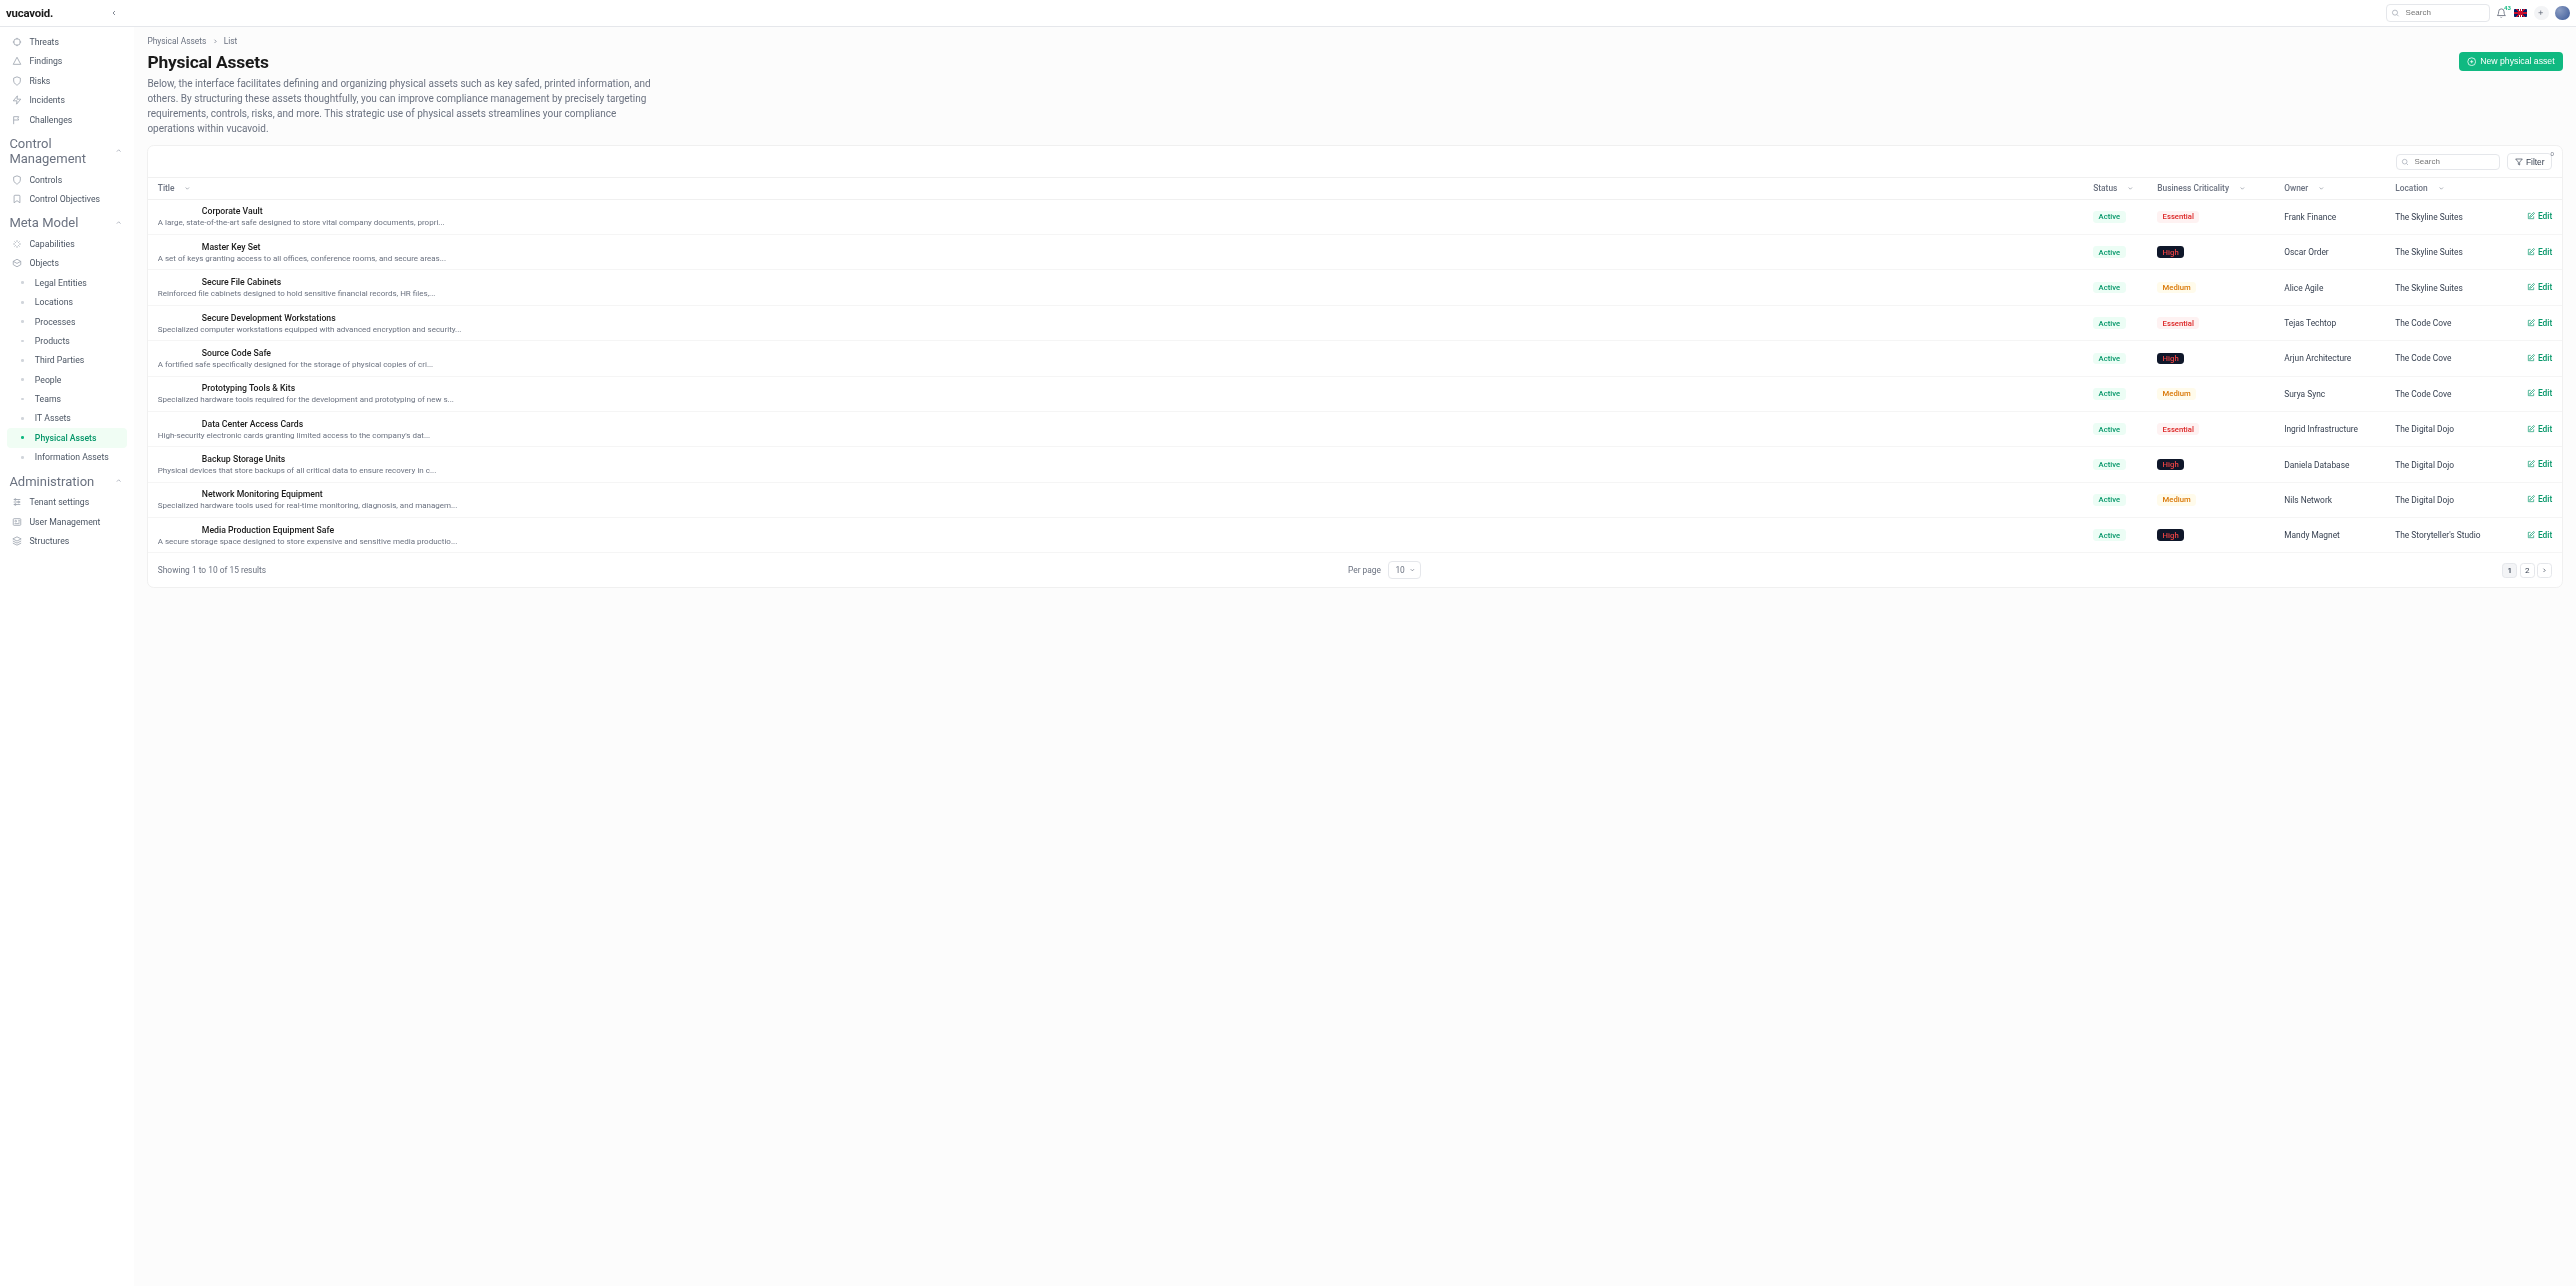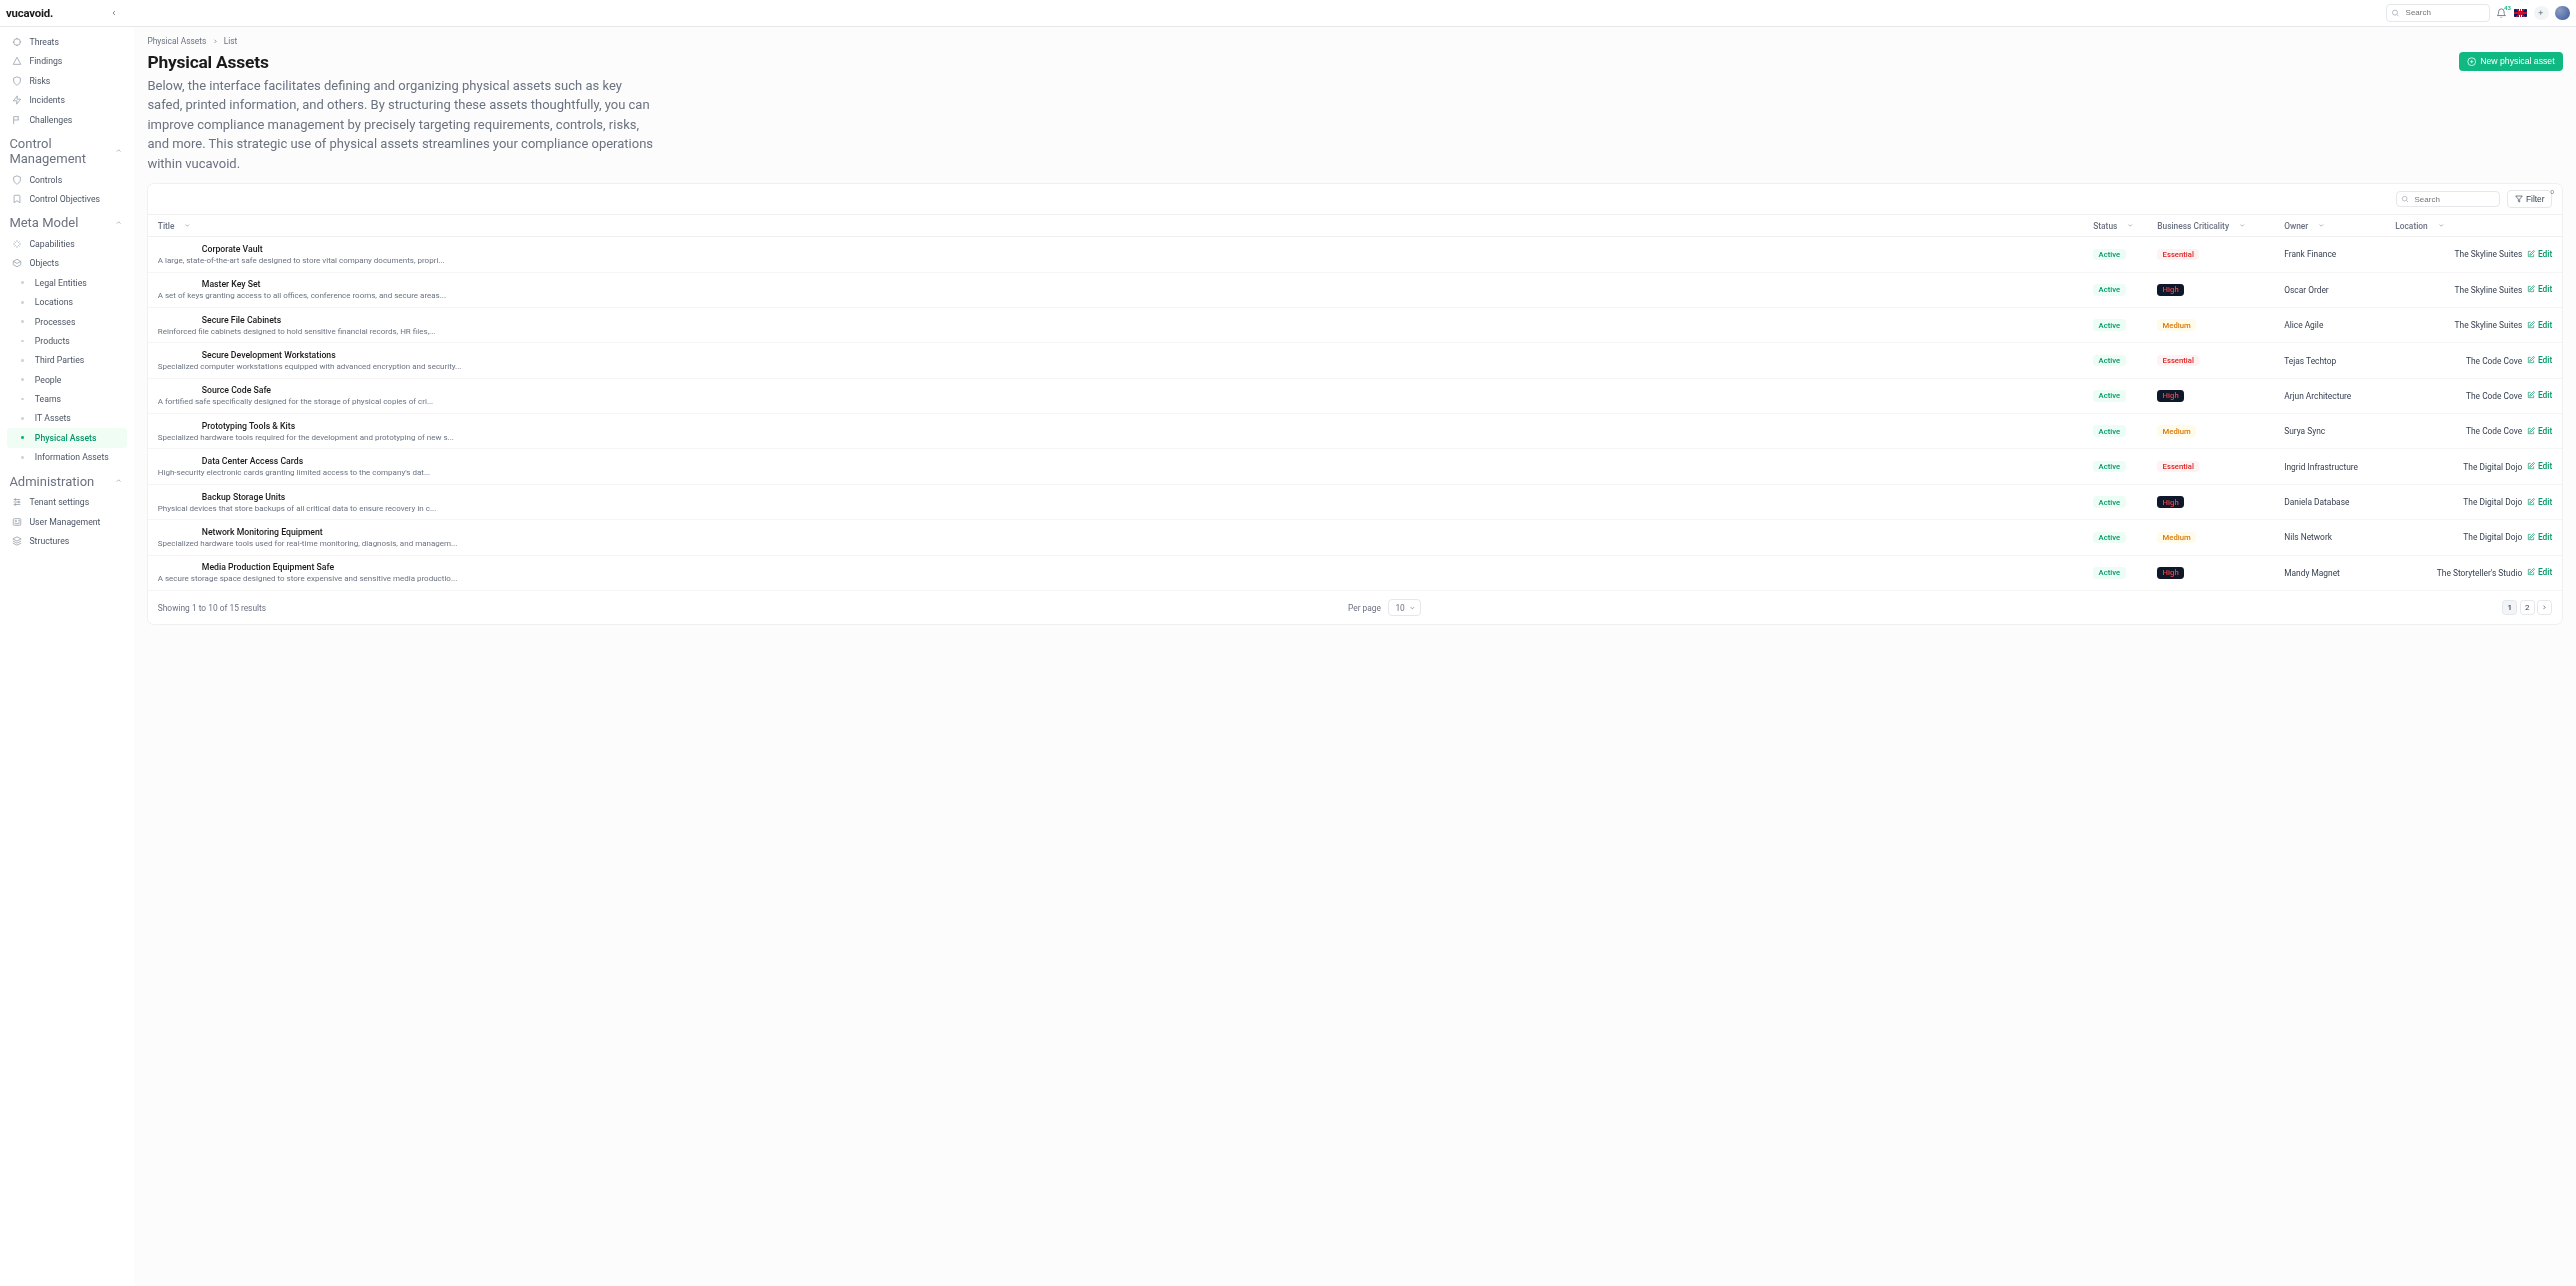--- a/index.html
+++ b/index.html
@@ -45,40 +45,40 @@
     .nav-section-header { display: flex; align-items: center; justify-content: space-between; padding: 6.7px 5.4px 4px 2.7px; color: #6b7280; font-size: 13px; cursor: pointer; }
     .nav-section-header .chev { color: #9ca3af; }
     
     
     .breadcrumb { display: flex; align-items: center; gap: 5.4px; color: #6b7280; font-size: 8.4px; margin-bottom: 5.4px; }
     .breadcrumb .crumb { cursor: pointer; }
     .breadcrumb .crumb:first-child { color: #6b7280; }
     
     .page-header-row { display: flex; justify-content: space-between; align-items: flex-start; margin-bottom: 9.4px; }
     .page-title { font-size: 17.4px; font-weight: 700; margin-bottom: 4px; letter-spacing: -0.2px; }
-    .page-desc { color: #6b7280; font-size: 13px; line-height: 1.5; max-width: 510px; }
+    .page-desc { color: #6b7280; font-size: 10px; line-height: 1.5; max-width: 510px; }
     .new-btn { background: #10b981; color: #fff; border: none; border-radius: 4px; padding: 4.7px 8px; font-size: 8.7px; font-weight: 500; display: flex; align-items: center; gap: 4px; cursor: pointer; }
     
     
     .card { background: #fff; border: 0.7px solid #f0f0f0; border-radius: 6.7px; overflow: hidden; }
     .card-toolbar { display: flex; justify-content: flex-end; align-items: center; gap: 6.7px; padding: 6.7px 9.4px 6.7px; }
     .table-search { position: relative; }
     .table-search input { width: 104px; height: 16px; border: 0.7px solid #e5e7eb; border-radius: 4px; padding: 0 6.7px 0 17.4px; font-size: 8px; outline: none; }
     .table-search .search-icon { position: absolute; left: 4.7px; top: 50%; transform: translateY(-50%); color: #9ca3af; }
     .filter-btn { display: flex; align-items: center; gap: 3.4px; border: 0.7px solid #e5e7eb; border-radius: 4px; padding: 2.7px 6.7px; font-size: 8.4px; color: #374151; background: #fff; cursor: pointer; position: relative; }
     .filter-count { position: absolute; top: -2.7px; right: -2.7px; font-size: 6px; color: #6b7280; }
     
     
     .table-head { display: flex; padding: 5.4px 9.4px; border-top: 0.7px solid #f0f0f0; border-bottom: 0.7px solid #f0f0f0; background: #fff; }
     .th { font-size: 8.4px; font-weight: 500; color: #6b7280; display: flex; align-items: center; gap: 10px; cursor: pointer; }
     .col-title { flex: 1; }
     .col-status { width: 64px; }
     .col-crit { width: 127px; }
     .col-owner { width: 111px; }
-    .col-location { width: 127px; text-align: right; }
+    .col-location { width: 127px; }
     .col-action { width: 30px; text-align: right; justify-content: flex-end; }
     
     .row { display: flex; padding: 6.7px 9.4px; border-bottom: 0.7px solid #f5f5f5; align-items: center; }
     .cell-title .row-title { font-size: 8.7px; font-weight: 500; color: #1a1a1a; margin-bottom: 2px; margin-left: 44px; }
     .cell-title .row-desc { font-size: 8px; color: #6b7280; white-space: nowrap; overflow: hidden; text-overflow: ellipsis; max-width: 402px; }
     .td { font-size: 8.4px; color: #374151; }
     .tag { display: inline-block; padding: 1.3px 5.4px; border-radius: 3.4px; font-size: 7.7px; font-weight: 500; }
     .tag-active { background: #ecfdf5; color: #059669; }
     .tag-essential { background: #fef2f2; color: #dc2626; }
     .tag-high { background: #0f172a; color: #ef4444; }

